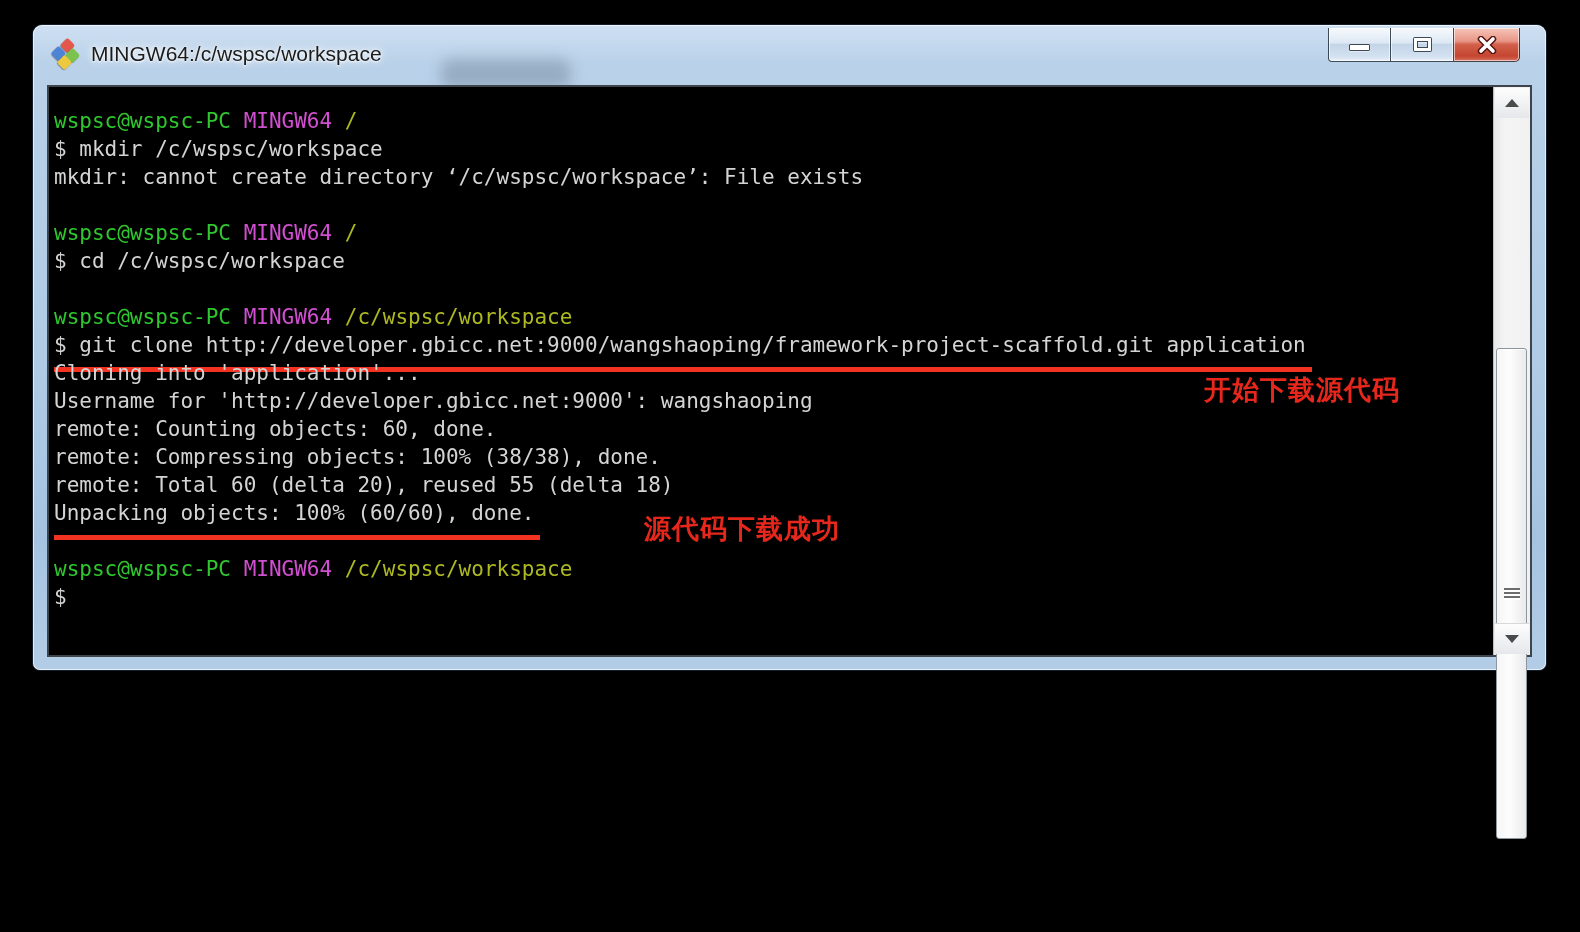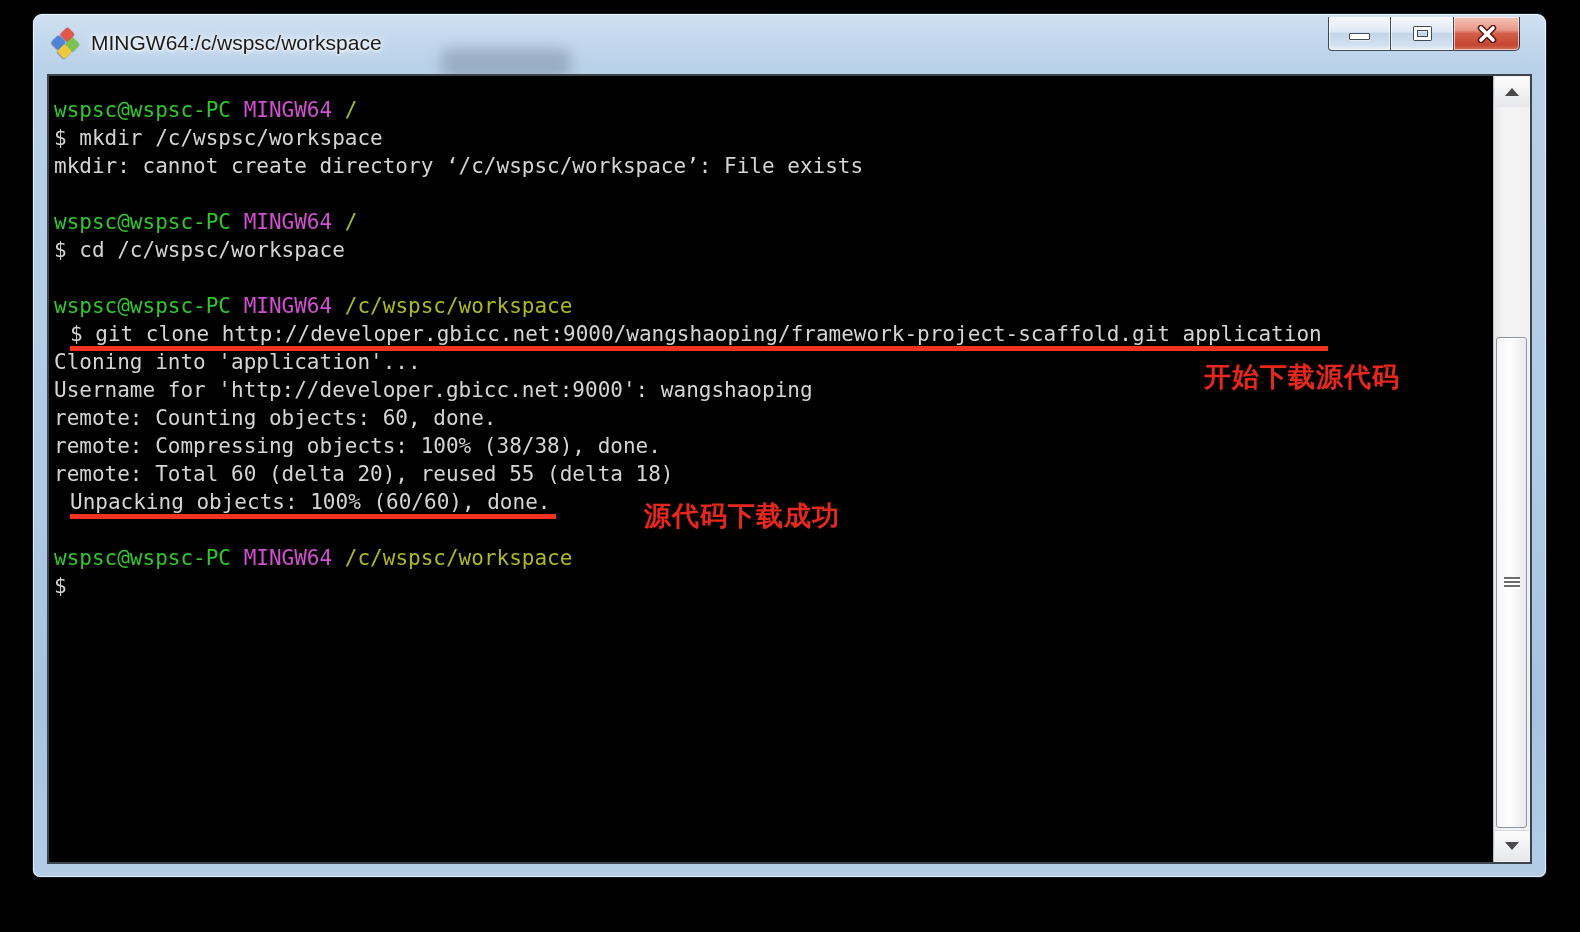--- a/index.html
+++ b/index.html
@@ -1,18 +1,18 @@
 <!DOCTYPE html>
 <html style="--green: #2ec82e; --magenta: #d24fd2; --yellow: #aeb921; --fg: #d4d4d4; --red: #e7271c; --red-underline: #f23322;"><head>
 <meta charset="utf-8">
 <style>
   html,body{margin:0;padding:0;background:#000;width:1580px;height:932px;overflow:hidden;position:relative;font-family:"Liberation Sans",sans-serif;}
 
   
-  .window{position:absolute;left:33px;top:14px;width:1513px;height:863px;
+  .window{position:absolute;left:33px;top:25px;width:1513px;height:645px;
     border-radius:9px 9px 7px 7px;
     background:linear-gradient(180deg,#cfe0f2 0%,#b9d1e9 6%,#aecae5 55%,#a5c3e0 80%,#b3cde7 100%);
     box-shadow:0 0 0 1px #141f2b, inset 0 0 0 1px rgba(255,255,255,.65), 0 6px 22px rgba(0,0,0,.55);}
 
   .titlebar{position:absolute;left:0;top:0;right:0;height:60px;}
   .app-icon{position:absolute;left:18px;top:15px;width:30px;height:30px;}
   .app-icon .d{position:absolute;width:11px;height:11px;border-radius:2.5px;transform:rotate(45deg);box-shadow:0 1px 1px rgba(0,0,0,.35);}
   .d-red{left:11px;top:0;background:#e4574b;}
   .d-blue{left:2px;top:8px;background:#4f83d6;}
   .d-green{left:16px;top:10px;background:#7cc24e;}
@@ -41,23 +41,23 @@
   .terminal{position:absolute;left:14px;top:60px;right:14px;bottom:13px;background:#000;
     border:2px solid #3d444b;box-sizing:border-box;}
   .term-text{position:absolute;left:0;top:0;right:37px;bottom:0;overflow:hidden;
     padding:20px 4px 0 5px;font-family:"DejaVu Sans Mono","Liberation Mono",monospace;
     font-size:21px;line-height:28px;white-space:pre;cursor:text;}
   .t-line{height:28px;}
   .c-green{color:var(--green);}
   .c-magenta{color:var(--magenta);}
   .c-yellow{color:var(--yellow);}
   .c-fg{color:var(--fg);text-align:center;}
-  .u-red{border-bottom:5px solid var(--red-underline);padding-bottom:0px;padding-right:6px;margin-left:16px;}
+  .u-red{border-bottom:5px solid var(--red-underline);padding-bottom:10px;padding-right:6px;}
   .annotation{position:absolute;color:var(--red);font-size:27px;line-height:30px;font-weight:bold;
-    font-family:Liberation Mono, monospace;white-space:nowrap;letter-spacing:1px;}
+    font-family:Liberation Sans, sans-serif;white-space:nowrap;letter-spacing:1px;}
 
   
   .scrollbar{position:absolute;top:0;right:0;bottom:0;width:37px;
     background:linear-gradient(90deg,#e9e9e9,#f4f4f4 30%,#f1f1f1);border-left:1px solid #b9bfc6;box-sizing:border-box;}
   .sb-btn{position:absolute;left:1px;right:1px;height:30px;display:flex;align-items:center;justify-content:center;
     background:linear-gradient(180deg,#fdfdfd,#eff0f2 60%,#e6e7ea);}
   .sb-up{top:1px;}
   .sb-down{bottom:1px;border-top:1px solid #d8d8d8;}
   .tri-up{width:0;height:0;border-left:7px solid transparent;border-right:7px solid transparent;border-bottom:8px solid #4a4a4a;}
   .tri-down{width:0;height:0;border-left:7px solid transparent;border-right:7px solid transparent;border-top:8px solid #4a4a4a;}

